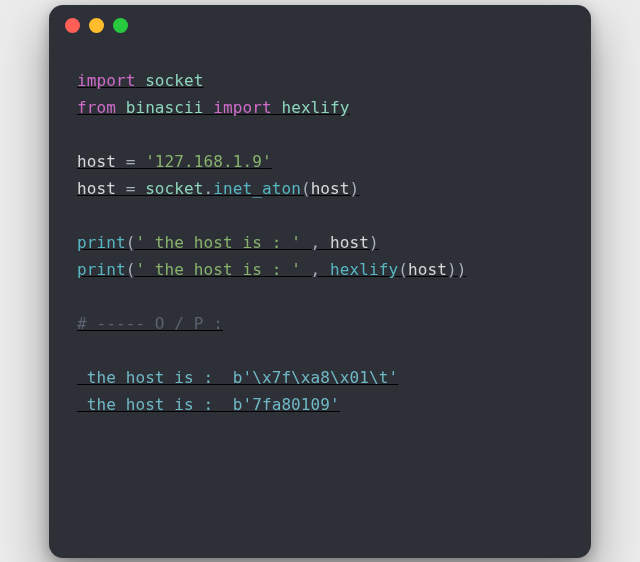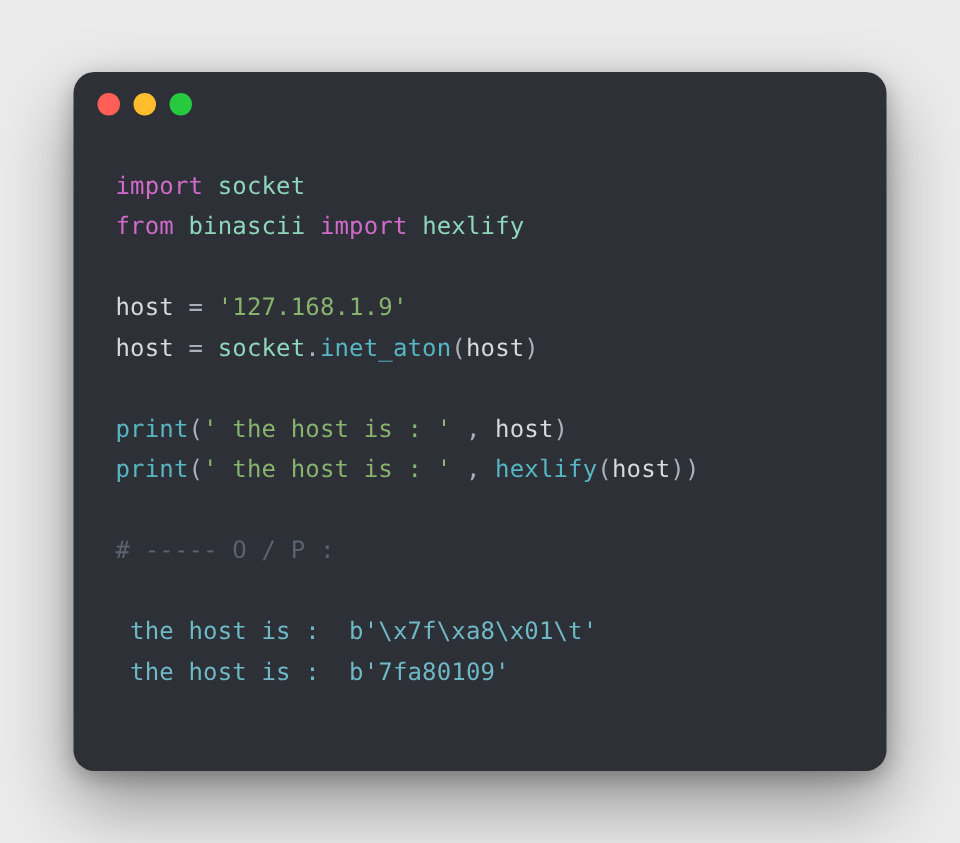--- a/index.html
+++ b/index.html
@@ -6,25 +6,26 @@
   html, body { width: 640px; height: 562px; }
   body {
     background: #ebebec;
     font-family: "SF Mono", "Menlo", "Consolas", "DejaVu Sans Mono", monospace;
     display: flex;
     align-items: center;
     justify-content: center;
   }
   .window {
     width: 542px;
-    height: 466px;
+    height: 553px;
     background: #2e3037;
     border-radius: 14px;
     box-shadow: 0 22px 48px rgba(0,0,0,0.38), 0 4px 14px rgba(0,0,0,0.25);
     overflow: hidden;
+    text-decoration: underline;
   }
   .titlebar {
     height: 42px;
     display: flex;
     align-items: center;
     padding-left: 16px;
     gap: 9px;
   }
   .dot {
     width: 15px;

